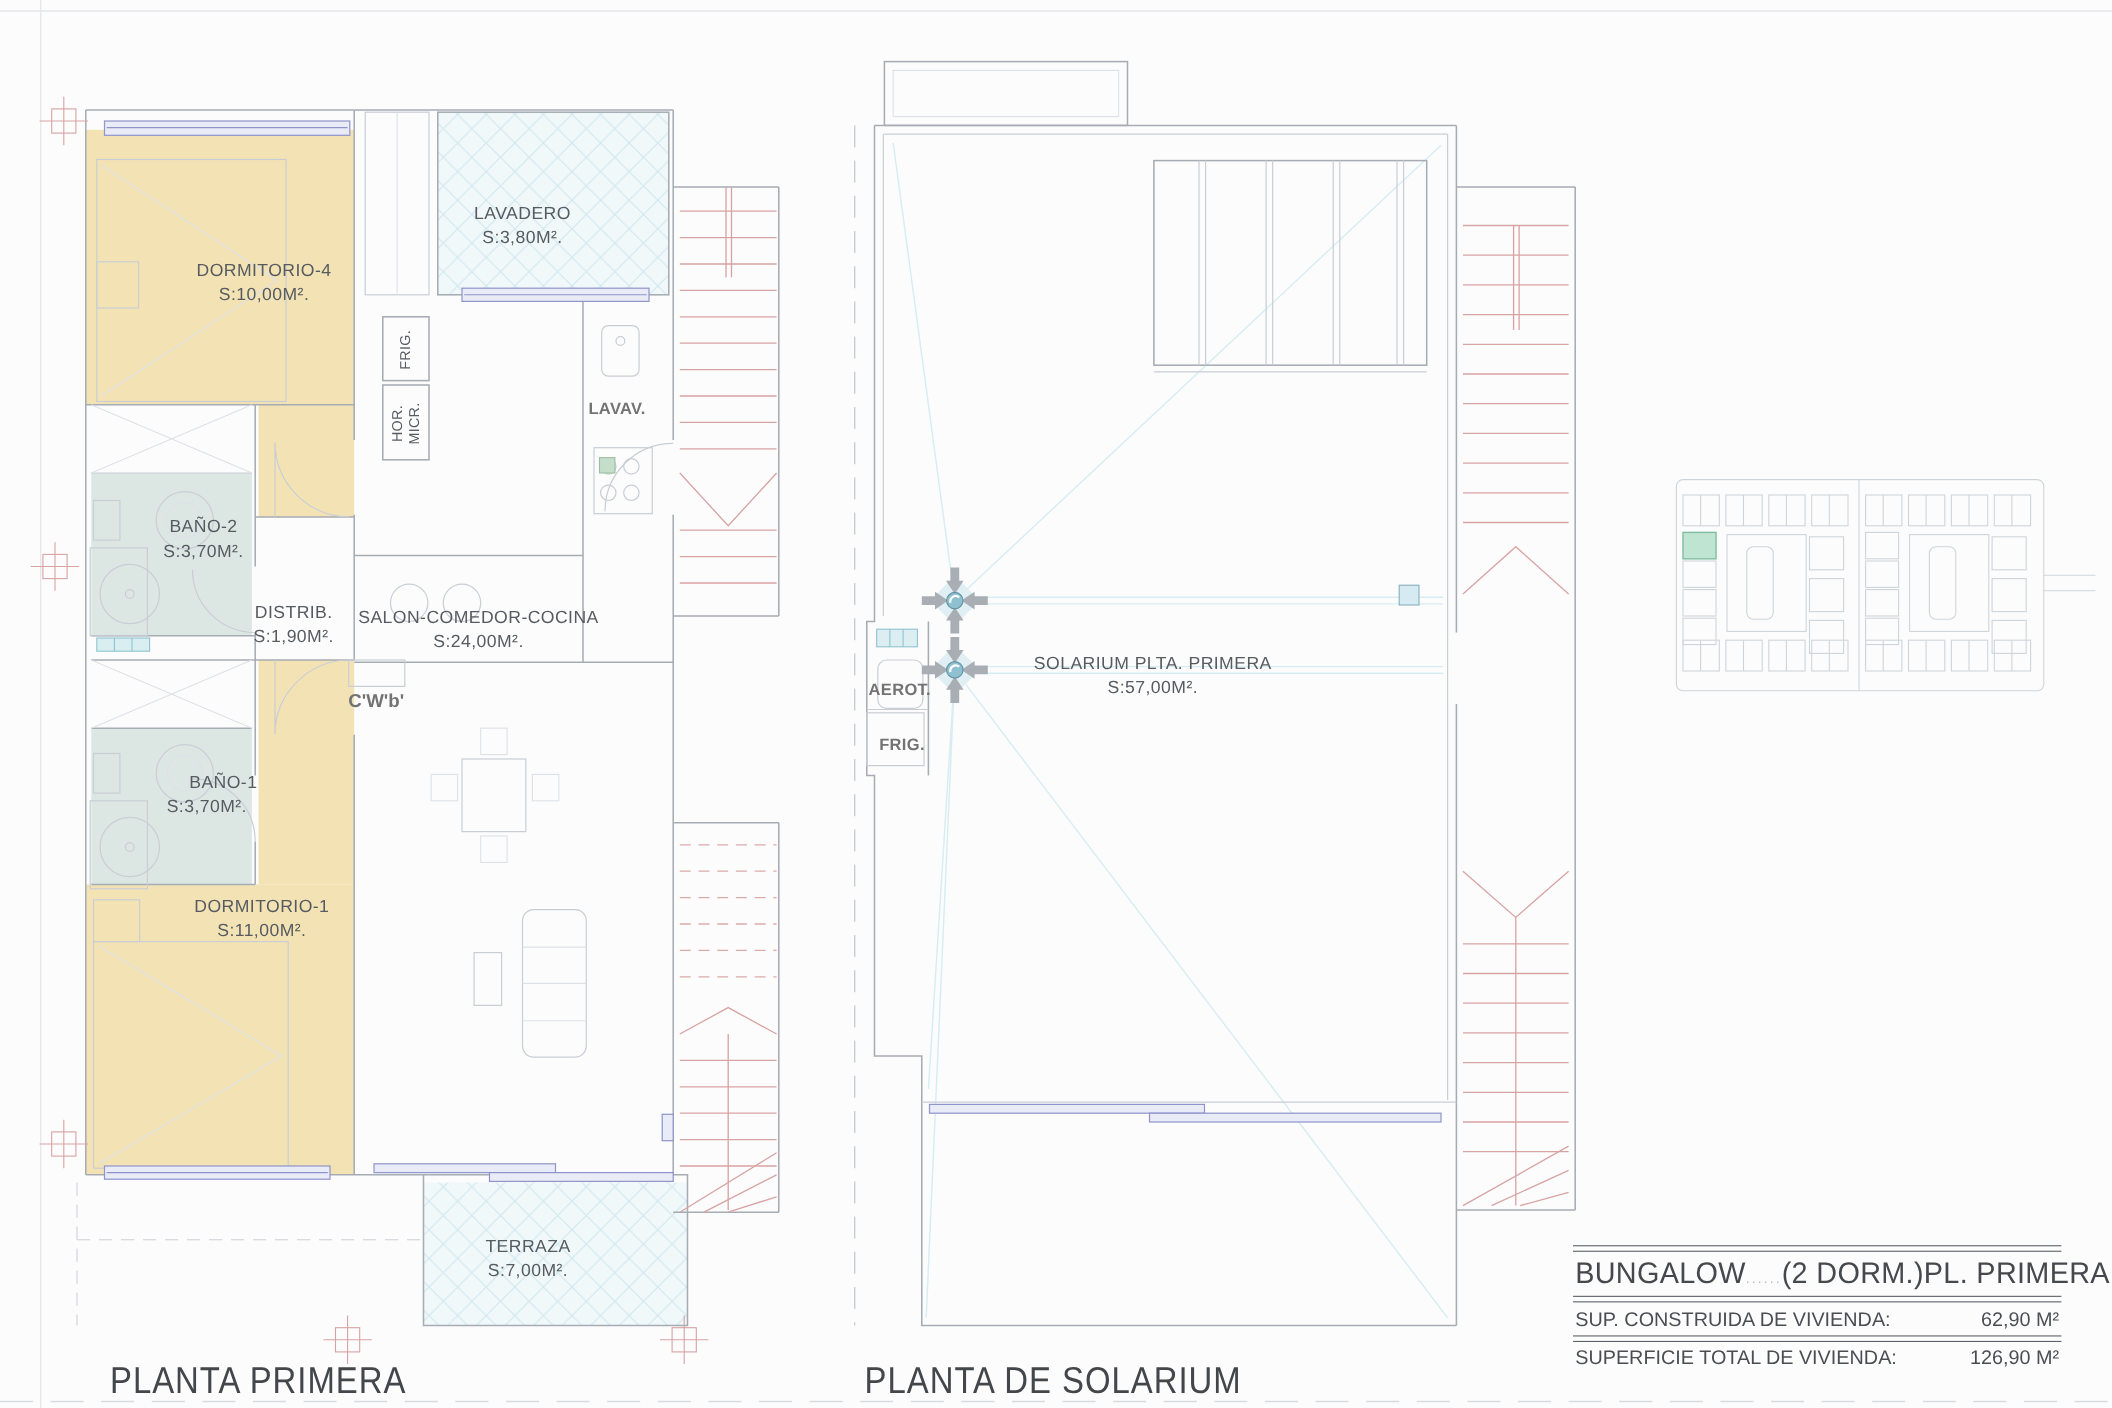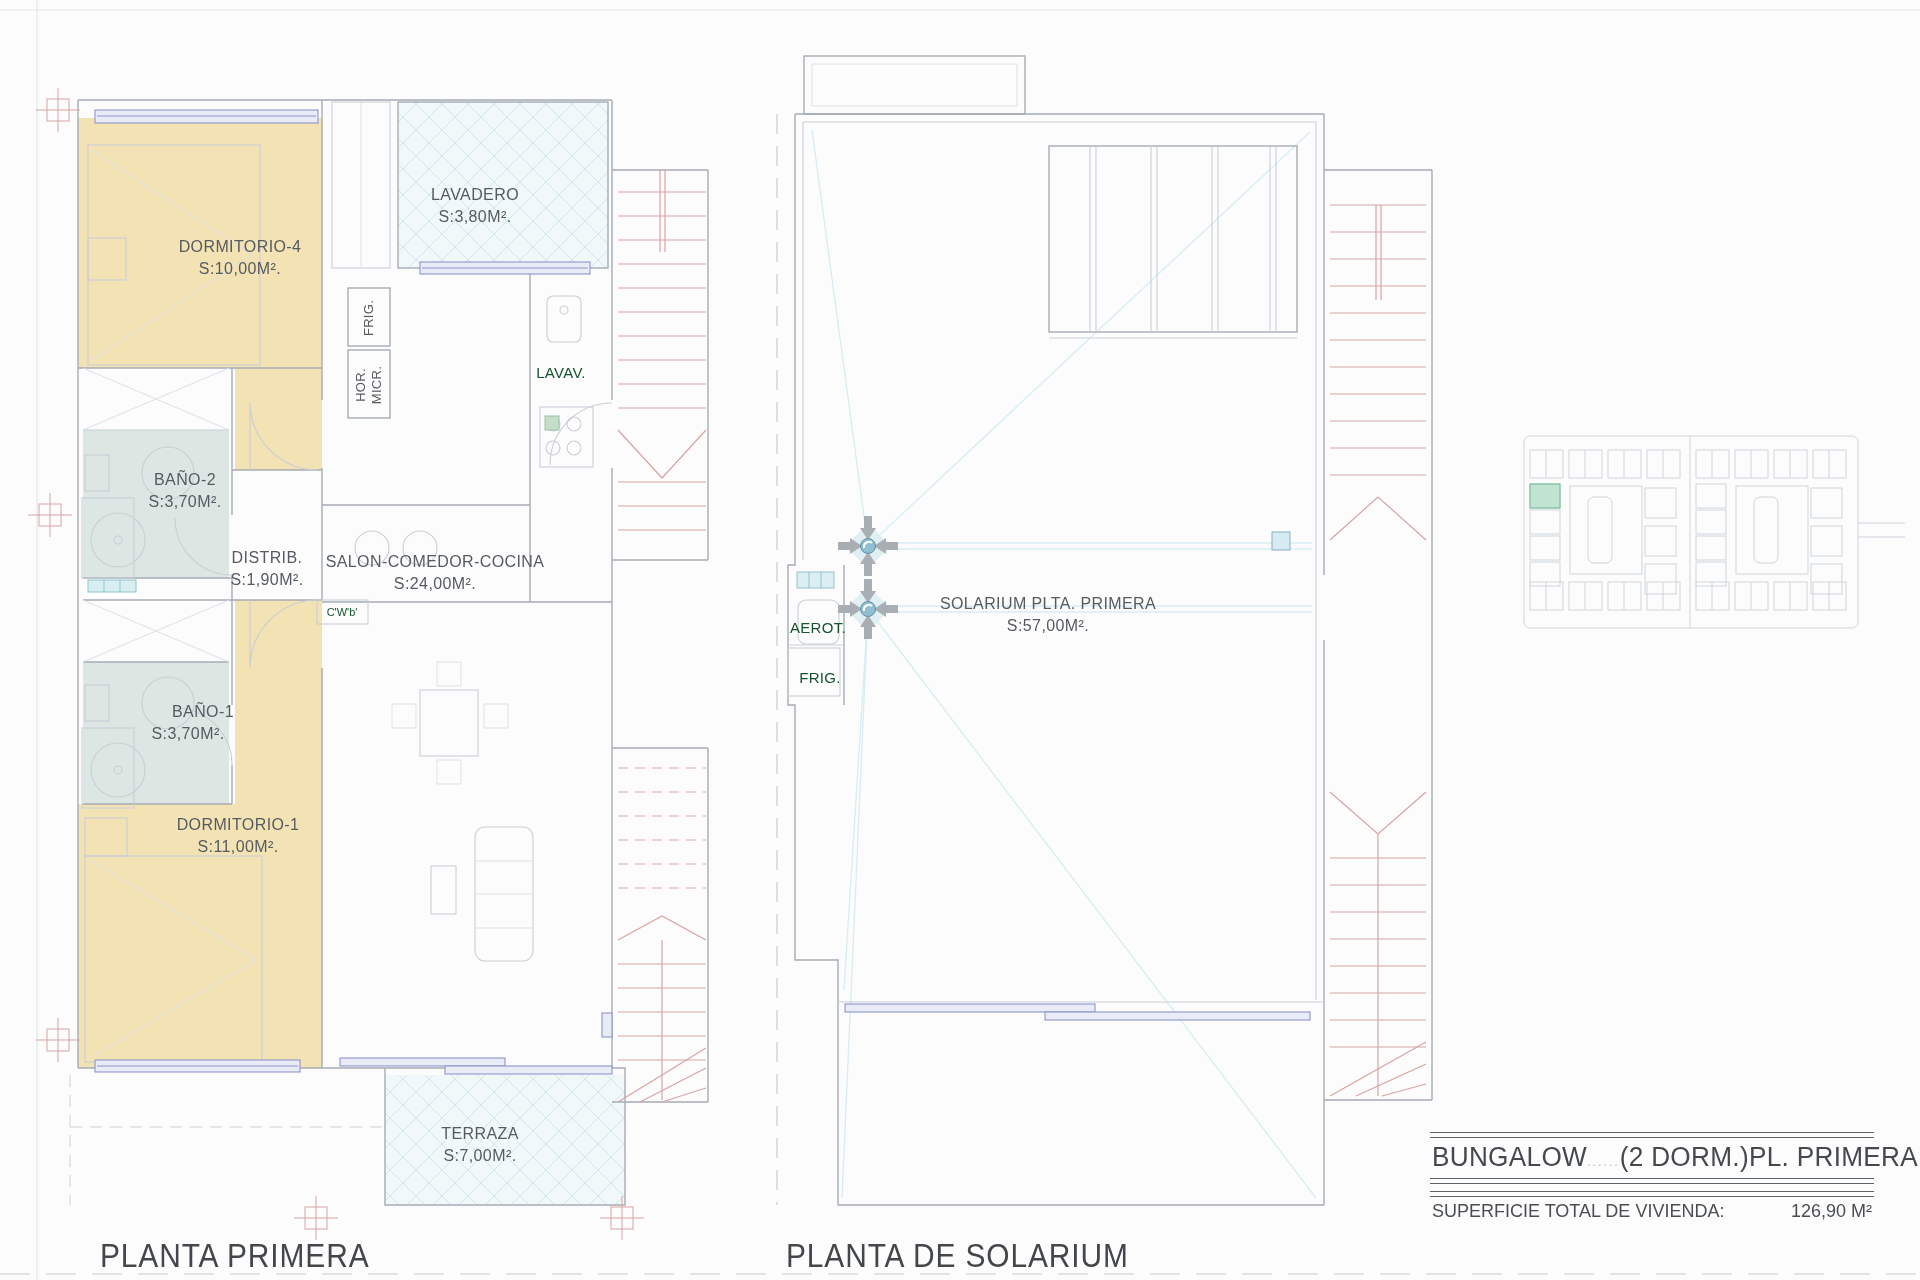--- a/index.html
+++ b/index.html
@@ -17,22 +17,22 @@
   .cy {stroke:#d7edf2;stroke-width:1.3;fill:none;}
   .site{stroke:#ced5da;stroke-width:1;fill:none;}
   .dash{stroke:#c6ccd2;stroke-width:1.2;fill:none;stroke-dasharray:20 12;}
   .dashs{stroke:#ccd0d5;stroke-width:1;fill:none;stroke-dasharray:12 8;}
   .frame{stroke:#e4e6e9;stroke-width:1.2;fill:none;}
   .ground{stroke:#d8dade;stroke-width:1.4;fill:none;stroke-dasharray:30 16;}
   
   .rl{position:absolute;transform:translate(-50%,-50%);white-space:nowrap;
       font-size:16px;letter-spacing:.4px;color:#565b61;text-align:center;}
   .sl{position:absolute;transform:translate(-50%,-50%);white-space:nowrap;
-      font-size:15px;letter-spacing:.3px;color:#14532d;}
-  .xs{font-size:11px;letter-spacing:0;}
+      font-size:15px;letter-spacing:.3px;color:#737373;font-weight:bold;}
+  .xs{font-size:17px;letter-spacing:0;margin-top:26px;}
   .rot{position:absolute;transform:translate(-50%,-50%) rotate(-90deg);white-space:nowrap;
       font-size:13px;letter-spacing:.3px;color:#565b61;text-align:center;line-height:16px;}
   .title{position:absolute;font-size:34px;color:#43464a;letter-spacing:1px;
       transform:scaleX(.88);transform-origin:left;white-space:nowrap;}
   
   .summary{position:absolute;left:1430px;top:1132px;width:444px;color:#4a4e53;}
   .dbl{border-top:1.6px solid #5d6268;border-bottom:1.6px solid #5d6268;height:4px;}
   .hdr{display:flex;justify-content:space-between;align-items:baseline;
        font-size:27px;letter-spacing:.3px;padding:4px 2px 5px;color:#45494e;
        transform:scaleX(.97);transform-origin:left;white-space:nowrap;}
@@ -299,20 +299,24 @@
 <div class="summary">
   <div class="dbl"></div>
   <div class="hdr">
     <span>BUNGALOW</span>
     <span class="gap">......</span>
     <span>(2 DORM.)</span>
     <span>PL. PRIMERA.</span>
   </div>
   <div class="dbl"></div>
   <div class="rowwrap">
+    <div class="row">
+      <span>SUP. CONSTRUIDA DE VIVIENDA:</span>
+      <span class="val">62,90 M²</span>
+    </div>
   </div>
   <div class="dbl"></div>
   <div class="row total">
     <span>SUPERFICIE  TOTAL DE VIVIENDA:</span>
     <span class="val">126,90 M²</span>
   </div>
 </div>
 
 </div>
 

